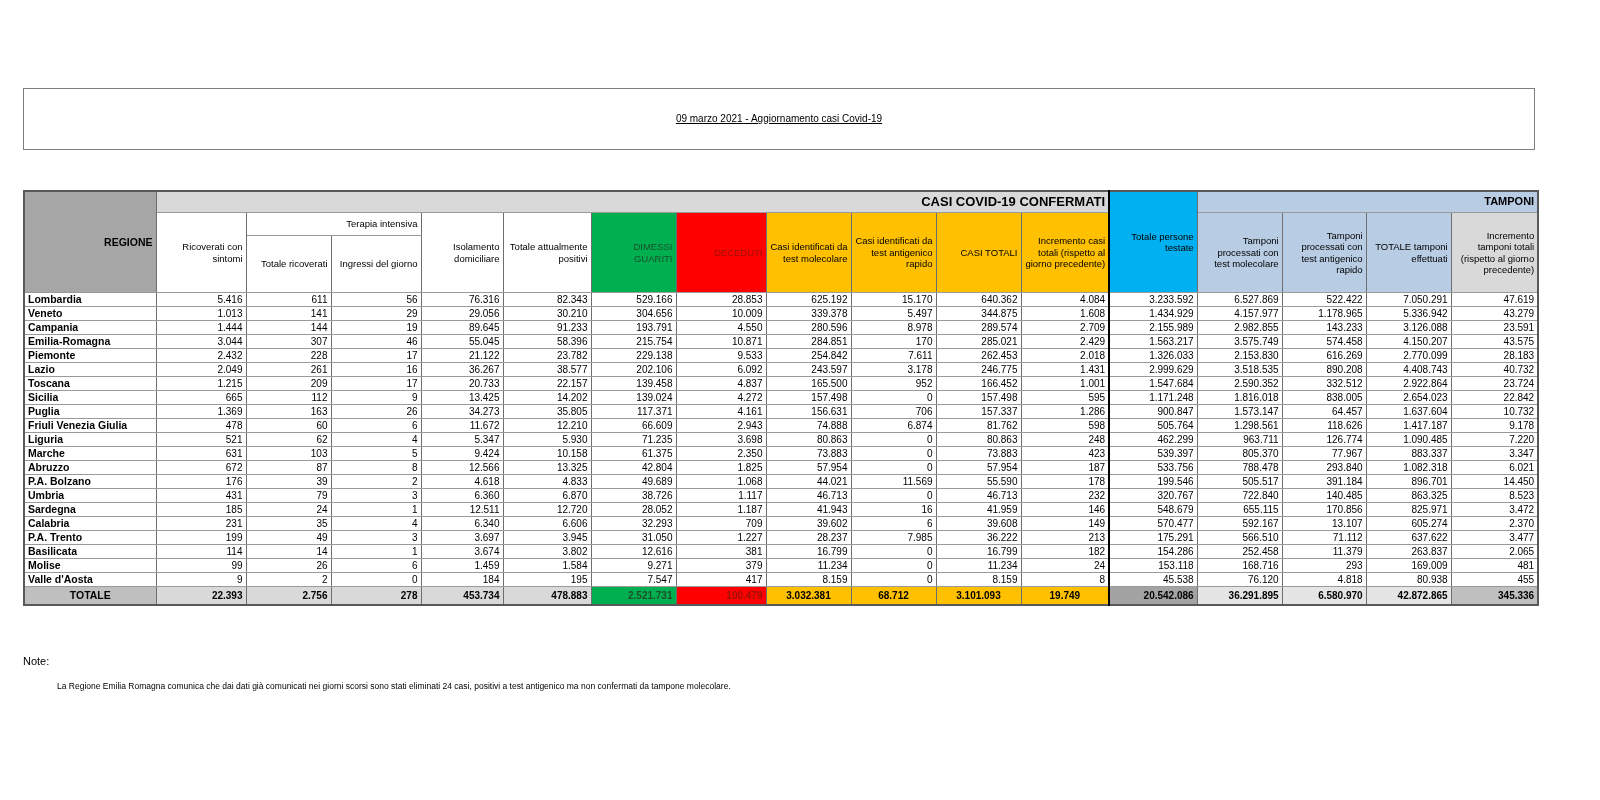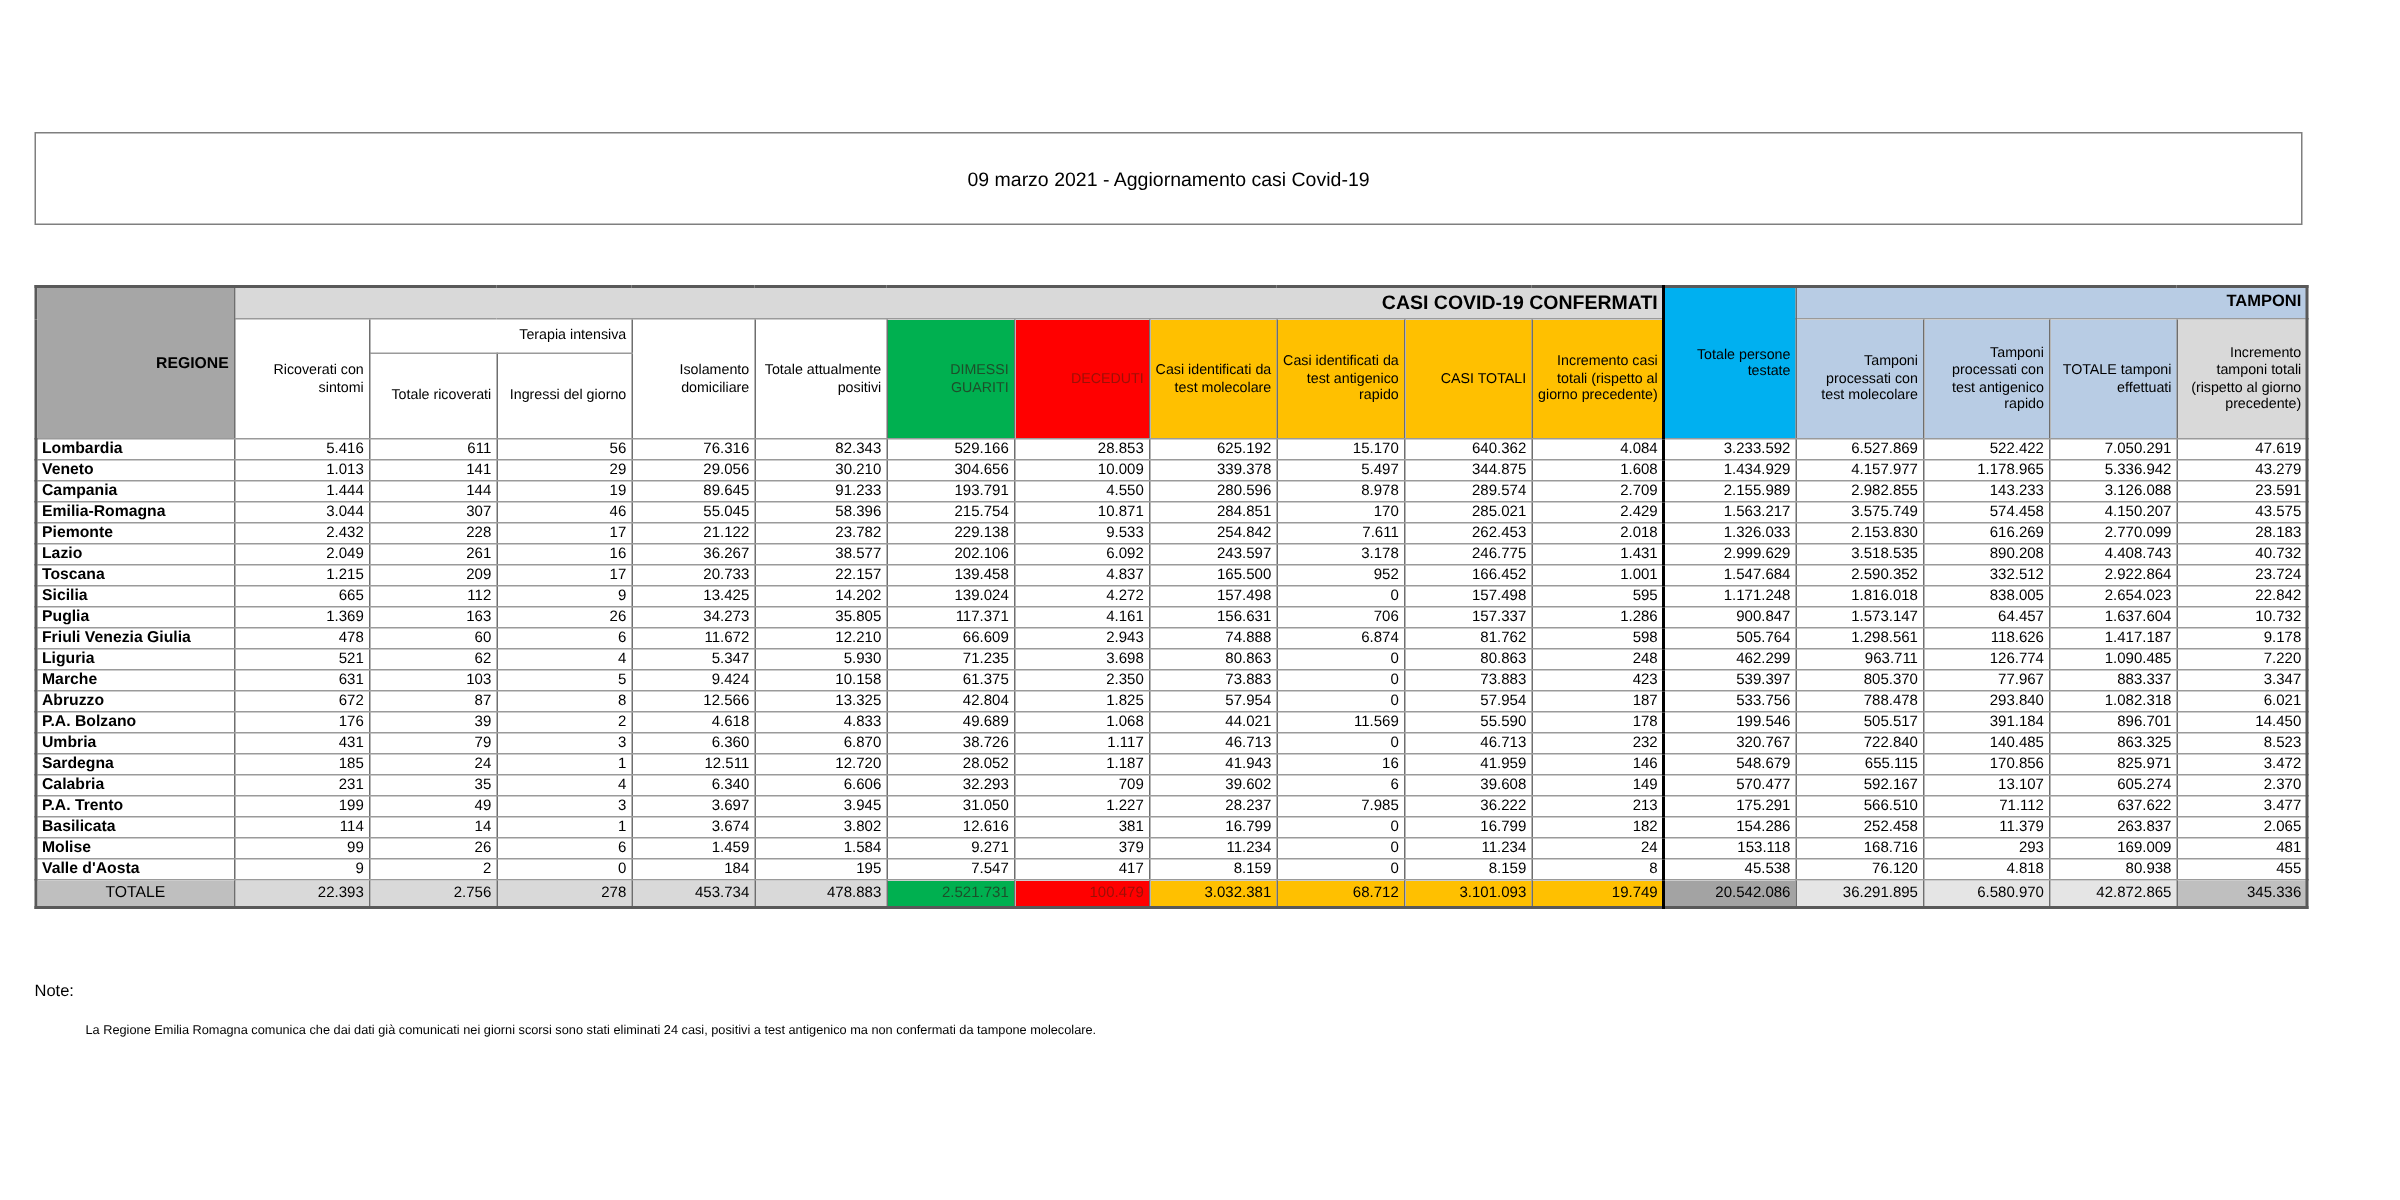--- a/index.html
+++ b/index.html
@@ -5,21 +5,21 @@
   html,body{margin:0;padding:0;}
   body{
     width:1600px;height:800px;background:#ffffff;position:relative;
     font-family:"Liberation Sans", sans-serif;color:#000;overflow:hidden;
   }
   .title-box{
     position:absolute;left:23px;top:88px;width:1510px;height:60px;
     border:1px solid #7f7f7f;background:#fff;
     display:flex;flex-direction:column;justify-content:space-evenly;align-items:center;
   }
-  .title-box p{margin:0;font-size:13px;line-height:1;}
+  .title-box p{margin:0;font-size:10px;line-height:1;text-decoration:underline;}
   table.covid{
     position:absolute;left:23px;top:190px;width:1514px;
     border-collapse:collapse;table-layout:fixed;
     border:2px solid #595959;
   }
   table.covid th, table.covid td{
     border-width:1px;border-style:solid;border-color:#9a9a9a #6e6e6e;
     padding:0 3px;overflow:hidden;
   }
   thead th{
@@ -35,25 +35,25 @@
   .h-cyan{background:#00B0F0;}
   .h-green{background:#00B050;color:#1d4f2a;}
   .h-red{background:#FF0000;color:#9c1006;}
   .h-yellow{background:#FFC000;}
   .h-blue{background:#B8CCE4;}
   .h-gray{background:#D9D9D9;}
   tbody td{height:13px;font-size:10px;line-height:1;white-space:nowrap;background:#fff;}
   tbody td.region{text-align:left;font-size:10.5px;font-weight:bold;}
   tbody td.num{text-align:right;}
   .sep-left{border-left:2px solid #000 !important;}
-  tr.total td{background:#D9D9D9;font-weight:normal;height:17px;margin-top:12px;}
+  tr.total td{background:#D9D9D9;font-weight:bold;height:17px;margin-top:12px;}
   tr.total td.total-label{background:#BFBFBF;text-align:center;font-size:10.5px;}
   tr.total td.c-green{background:#00B050;color:#1d4f2a;}
   tr.total td.c-red{background:#FF0000;color:#9c1006;}
-  tr.total td.c-yellow{background:#FFC000;}
+  tr.total td.c-yellow{background:#FFC000;text-align:center;}
   tr.total td.c-cyan{background:#a3a3a3;}
   tr.total td.c-blue{background:#e5e5e5;}
   tr.total td.c-grayd{background:#BFBFBF;}
   .notes-label{position:absolute;left:23px;top:655px;font-size:11px;}
   .note-text{position:absolute;left:23px;top:681px;font-size:8.5px;padding-left:34px;}
 </style>
 </head>
 <body>
 
 <div>

